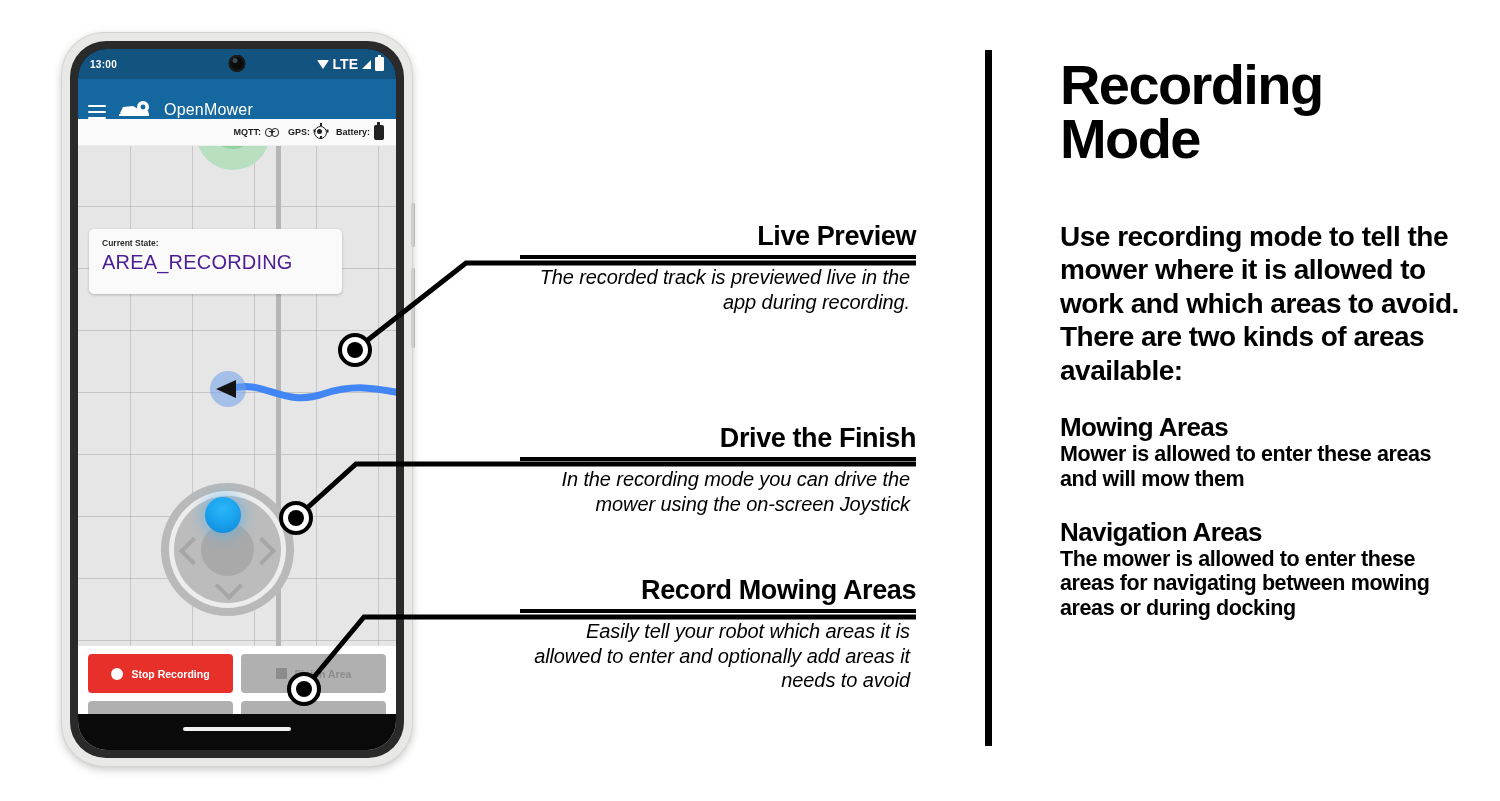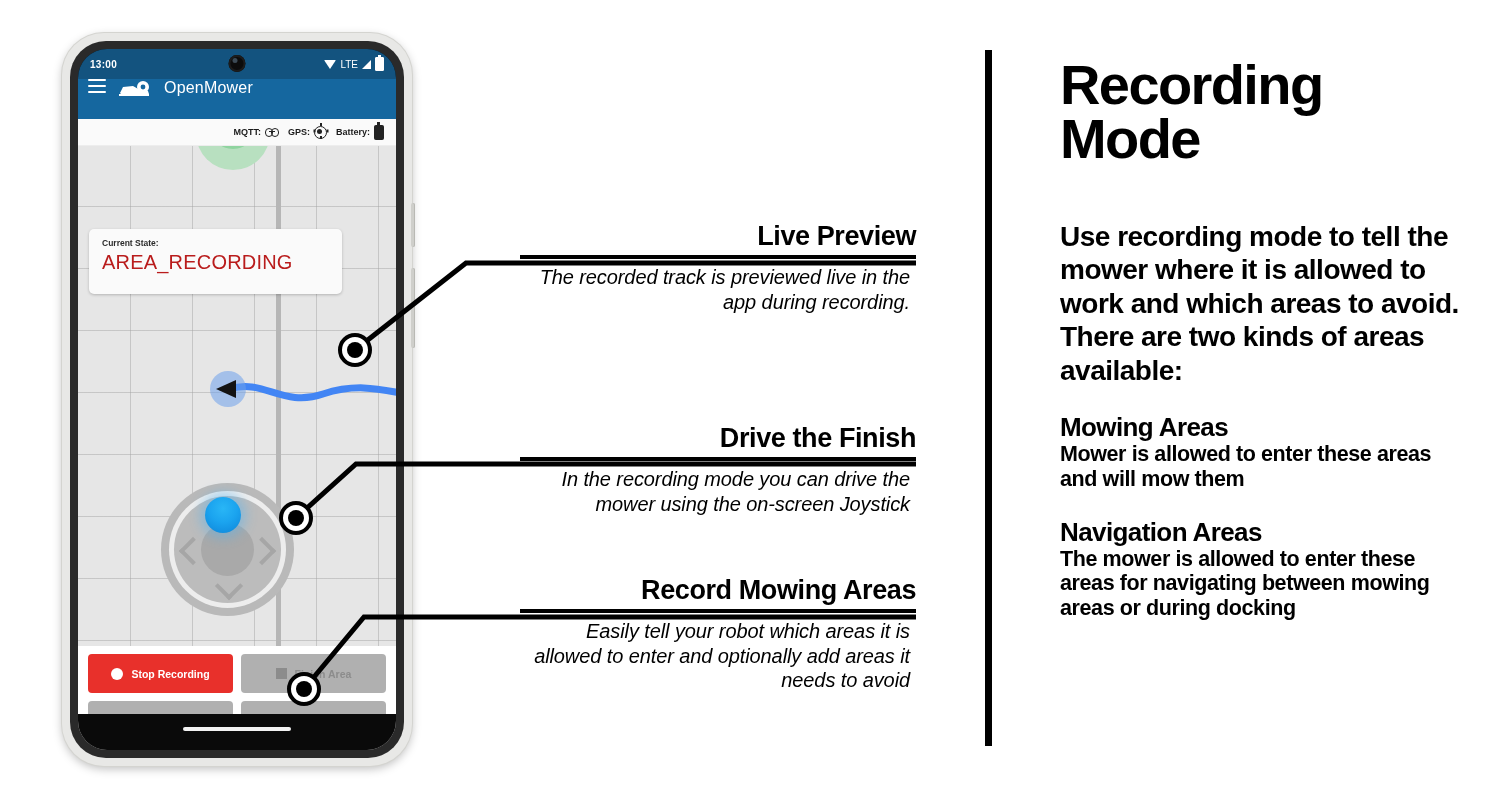--- a/index.html
+++ b/index.html
@@ -22,31 +22,31 @@
   
   #status-bar{position:absolute;left:0;top:0;width:100%;height:30px;background:#13537f;
       display:flex;align-items:center;padding:0 12px;box-sizing:border-box;}
   #status-time{color:#fff;font-size:10px;font-weight:bold;letter-spacing:.3px;}
   #camera-dot{position:absolute;left:50%;top:6px;transform:translateX(-50%);
       width:17px;height:17px;border-radius:50%;background:#0c0c0c;
       box-shadow:inset 0 0 0 2px #1c1c1c;}
   #camera-glint{position:absolute;left:4px;top:3px;width:5px;height:5px;border-radius:50%;
       background:#3c4a55;}
   #status-right{margin-left:auto;display:flex;align-items:center;gap:4px;}
-  #status-right span{color:#fff;font-size:10px;font-weight:normal;}
+  #status-right span{color:#fff;font-size:14px;font-weight:bold;}
   .tri-wifi{width:0;height:0;border-left:6px solid transparent;border-right:6px solid transparent;
       border-top:9px solid #fff;border-radius:1px;}
   .tri-signal{width:0;height:0;border-left:9px solid transparent;border-bottom:9px solid #fff;}
   .bat-icon{width:7px;height:12px;border:1.5px solid #fff;border-radius:1px;position:relative;
       background:#fff;}
   .bat-icon:before{content:"";position:absolute;left:1.5px;top:-3px;width:3px;height:2px;background:#fff;}
 
   
   #app-bar{position:absolute;left:0;top:30px;width:100%;height:40px;background:#15679f;
-      display:flex;align-items:flex-start;padding:0 10px;box-sizing:border-box;gap:12px;}
+      display:flex;align-items:flex-end;padding:0 10px;box-sizing:border-box;gap:12px;}
   #hamburger{width:18px;height:14px;display:flex;flex-direction:column;justify-content:space-between;}
   #hamburger i{display:block;height:2px;background:#fff;border-radius:1px;}
   #brand-title{color:#fff;font-size:16px;letter-spacing:.2px;}
 
   
   #info-strip{position:absolute;left:0;top:70px;width:100%;height:27px;background:#fafafa;
       display:flex;align-items:center;justify-content:flex-end;padding-right:12px;gap:9px;
       box-sizing:border-box;border-bottom:1px solid #ededed;}
   .info-item{display:flex;align-items:center;gap:4px;}
   .info-item .lbl{font-size:9px;color:#1a1a1a;font-weight:bold;}
@@ -70,21 +70,21 @@
        linear-gradient(to bottom, rgba(160,160,160,.45) 1px, transparent 1px);
      background-size:62px 62px;background-position:-10px -2px;}
   #map-pole{position:absolute;left:198px;top:0;width:5px;height:100%;background:#b6b6b6;}
   #dock-blob{position:absolute;left:118px;top:-22px;width:74px;height:46px;border-radius:0 0 40px 40px;
       background:#b8e0c0;}
   #dock-blob:after{content:"";position:absolute;left:14px;top:-3px;width:46px;height:28px;border-radius:0 0 30px 30px;background:#8fd49f;}
 
   #state-card{position:absolute;left:11px;top:83px;width:253px;height:65px;background:#fafafa;
       border-radius:5px;box-shadow:0 1px 3px rgba(0,0,0,.22);box-sizing:border-box;padding:9px 13px;}
   #state-label{font-size:8.5px;color:#2b2b2b;font-weight:bold;}
-  #state-value{font-size:20px;color:#b91c1c;margin-top:3px;letter-spacing:.2px;}
+  #state-value{font-size:20px;color:#4c1d95;margin-top:3px;letter-spacing:.2px;}
 
   #track-svg{position:absolute;left:0;top:0;width:100%;height:100%;overflow:visible;}
   #mower-dot{position:absolute;left:132px;top:225px;width:36px;height:36px;border-radius:50%;
       background:rgba(110,160,235,.55);}
   #mower-arrow{position:absolute;left:6px;top:9px;width:0;height:0;
       border-top:9px solid transparent;border-bottom:9px solid transparent;border-right:20px solid #131313;}
 
   
   #joystick{position:absolute;left:83px;top:337px;width:133px;height:133px;}
   .jring-out{position:absolute;inset:0;border-radius:50%;background:#b9b9b9;}

